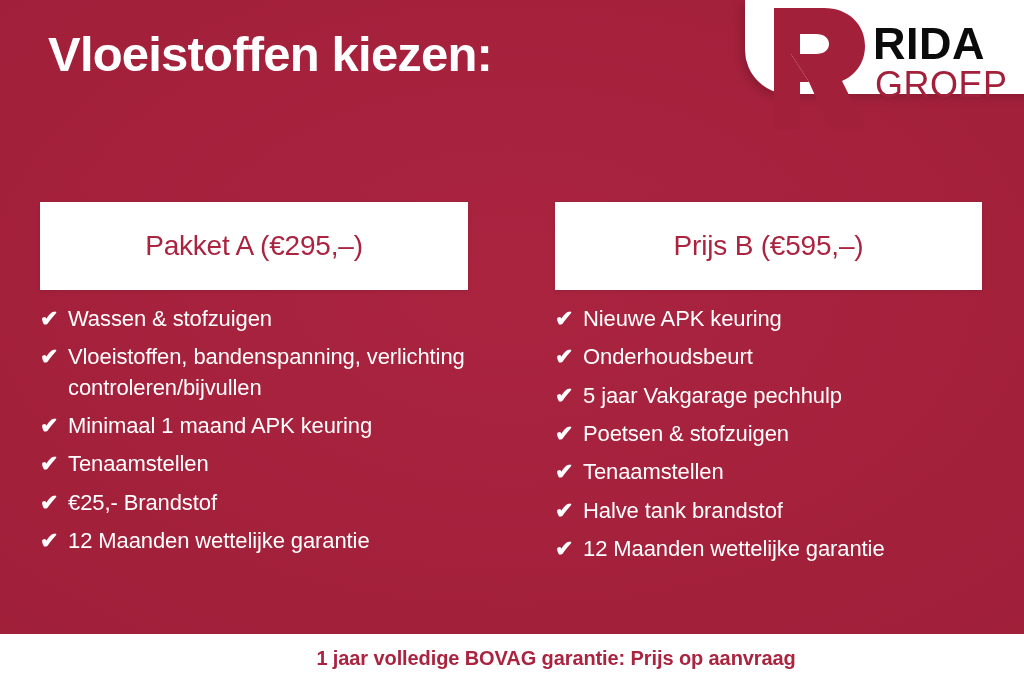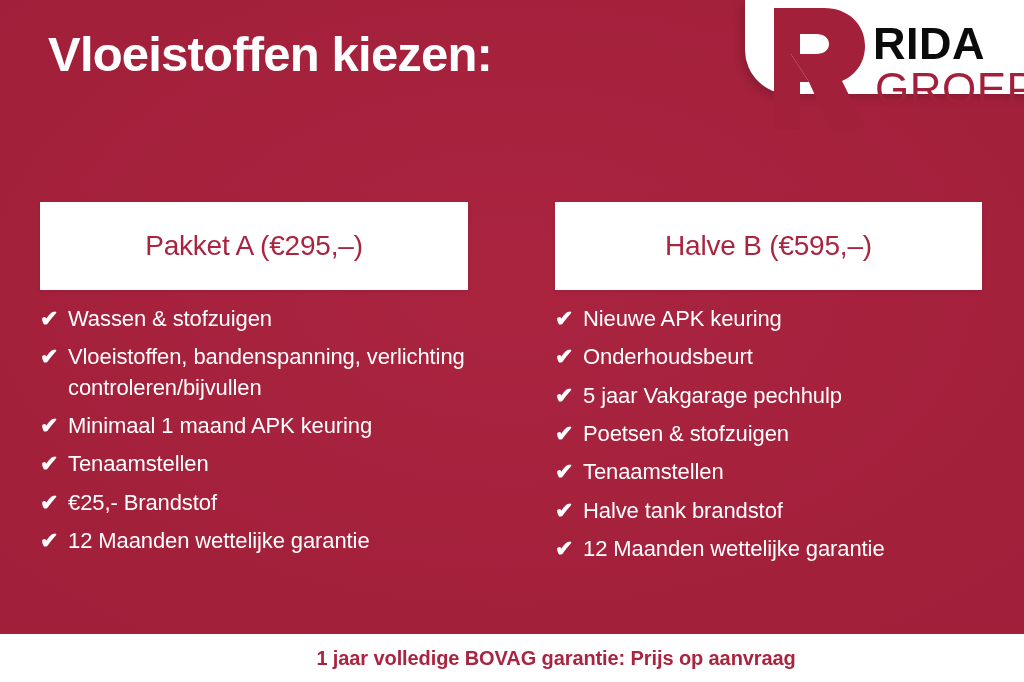--- a/index.html
+++ b/index.html
@@ -70,21 +70,21 @@
     width: 150px;
   }
   .logo-rida {
     font-size: 45px;
     font-weight: bold;
     color: #0B0B0B;
     letter-spacing: 0.5px;
     line-height: 0.96;
   }
   .logo-groep {
-    font-size: 44px;
+    font-size: 36px;
     font-weight: normal;
     color: #A3203B;
     letter-spacing: 0.5px;
     line-height: 1.0;
     margin-top: 2px;
     margin-left: 2px;
   }
 
   
   .col {
@@ -207,21 +207,21 @@
       </li>
       <li class="feature-item">
         <span class="check">✔</span>
         <span class="feature-text">12 Maanden wettelijke garantie</span>
       </li>
     </ul>
   </div>
 
   <div class="col col-b">
     <div class="pkg-header">
-      <div class="pkg-title">Halve B (€595,–)</div>
+      <div class="pkg-title">Prijs B (€595,–)</div>
     </div>
     <ul class="feature-list">
       <li class="feature-item">
         <span class="check">✔</span>
         <span class="feature-text">Nieuwe APK keuring</span>
       </li>
       <li class="feature-item">
         <span class="check">✔</span>
         <span class="feature-text">Onderhoudsbeurt</span>
       </li>

